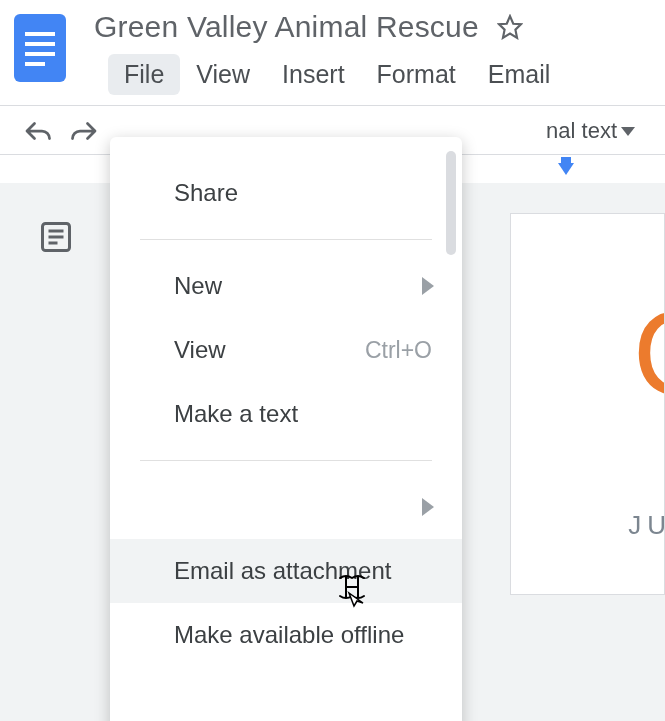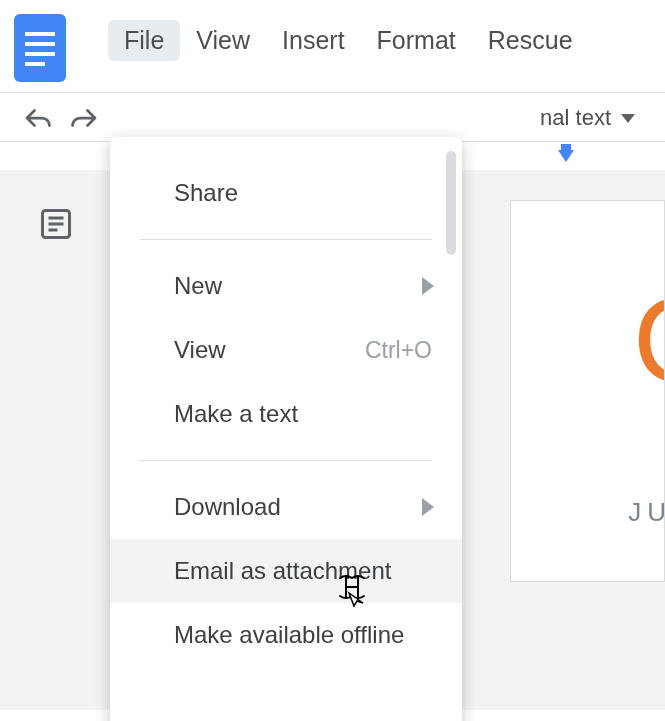--- a/index.html
+++ b/index.html
@@ -14,21 +14,21 @@
 
   .menubar { display: flex; gap: 0; margin-top: 10px; margin-left: -6px; padding-left: 20px; }
   .menu-item { font-size: 25px; color: #4b4f53; padding: 6px 16px; border-radius: 6px; cursor: pointer; }
   .menu-item.active { background: #e9ecef; }
 
   .divider { height: 1px; background: #dadce0; margin-top: 10px; width: 100%; }
 
   .toolbar-row { display: flex; align-items: center; padding: 12px 0 10px 22px; gap: 18px; position: relative; }
   .tb-btn { color: #5f6368; cursor: pointer; }
   .tb-btn svg { display: block; }
-  .style-selector { display:flex; align-items:center; gap:10px; color:#4b4f53; font-size:22px; position:absolute; right:30px; }
+  .style-selector { display:flex; align-items:center; gap:4px; color:#4b4f53; font-size:22px; position:absolute; right:30px; }
   .style-selector .caret { width:0;height:0;border-left:7px solid transparent;border-right:7px solid transparent;border-top:9px solid #5f6368; }
 
   .ruler-divider { height:1px; background:#dadce0; }
   .ruler { height: 28px; position: relative; background:#fff; }
   .ruler .tab-marker { position:absolute; top:2px; }
 
   .canvas { background:#f1f3f4; height: 540px; width:100%; position:relative; display:flex; }
   .outline-btn { position:absolute; left:38px; top:36px; width:36px; height:36px; color:#5f6368; cursor:pointer; }
   .page-edge { position:absolute; right:0; top:30px; width:155px; height:382px; background:#fff; border:1px solid #dadce0; overflow:hidden; }
   .page-big { position:absolute; right:-60px; top:70px; font-size:120px; font-weight:400; color:#ec7b2d; font-family: "Arial Rounded MT Bold", Arial, sans-serif; letter-spacing:-2px; }
@@ -52,26 +52,34 @@
   <div class="doc-icon">
     <svg width="52" height="68" viewBox="0 0 52 68">
       <rect x="0" y="0" width="52" height="68" rx="6" fill="#4285f4"></rect>
       <rect x="11" y="18" width="30" height="4" fill="#fff"></rect>
       <rect x="11" y="28" width="30" height="4" fill="#fff"></rect>
       <rect x="11" y="38" width="30" height="4" fill="#fff"></rect>
       <rect x="11" y="48" width="20" height="4" fill="#fff"></rect>
     </svg>
   </div>
   <div class="header-right">
+    <div class="title-row">
+      <div class="doc-title">Green Valley Animal Rescue</div>
+      <div class="star">
+        <svg width="26" height="26" viewBox="0 0 24 24" fill="none" stroke="#5f6368" stroke-width="2">
+          <polygon points="12,2 15,9 22,9.5 17,14.5 18.5,22 12,18 5.5,22 7,14.5 2,9.5 9,9"></polygon>
+        </svg>
+      </div>
+    </div>
     <div class="menubar">
       <div class="menu-item active">File</div>
       <div class="menu-item">View</div>
       <div class="menu-item">Insert</div>
       <div class="menu-item">Format</div>
-      <div class="menu-item">Rescue</div>
+      <div class="menu-item">Email</div>
     </div>
   </div>
 </div>
 
 <div class="divider"></div>
 
 <div class="toolbar-row">
   <div class="tb-btn">
     <svg width="30" height="26" viewBox="0 0 24 20" fill="none" stroke="#5f6368" stroke-width="2.2" stroke-linecap="round" stroke-linejoin="round">
       <path d="M4 10 L10 4 M4 10 L10 16 M4 10 H16 a6 6 0 0 1 6 6"></path>
@@ -130,21 +138,20 @@
     <span>View</span>
     <span class="shortcut">Ctrl+O</span>
   </div>
   <div class="dd-item">
     <span>Make a text</span>
   </div>
 
   <div class="dd-sep"></div>
 
   <div class="dd-item">
-    <span>Download</span>
     <div class="submenu-caret"></div>
   </div>
   <div class="dd-item hover">
     <span>Email as attachment</span>
   </div>
   <div class="dd-item">
     <span>Make available offline</span>
   </div>
 </div>
 

